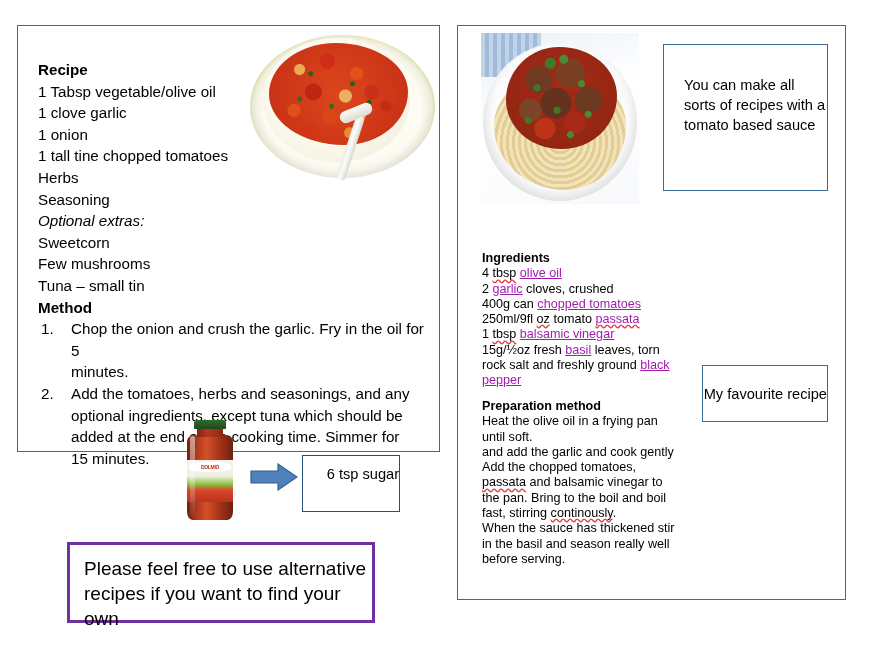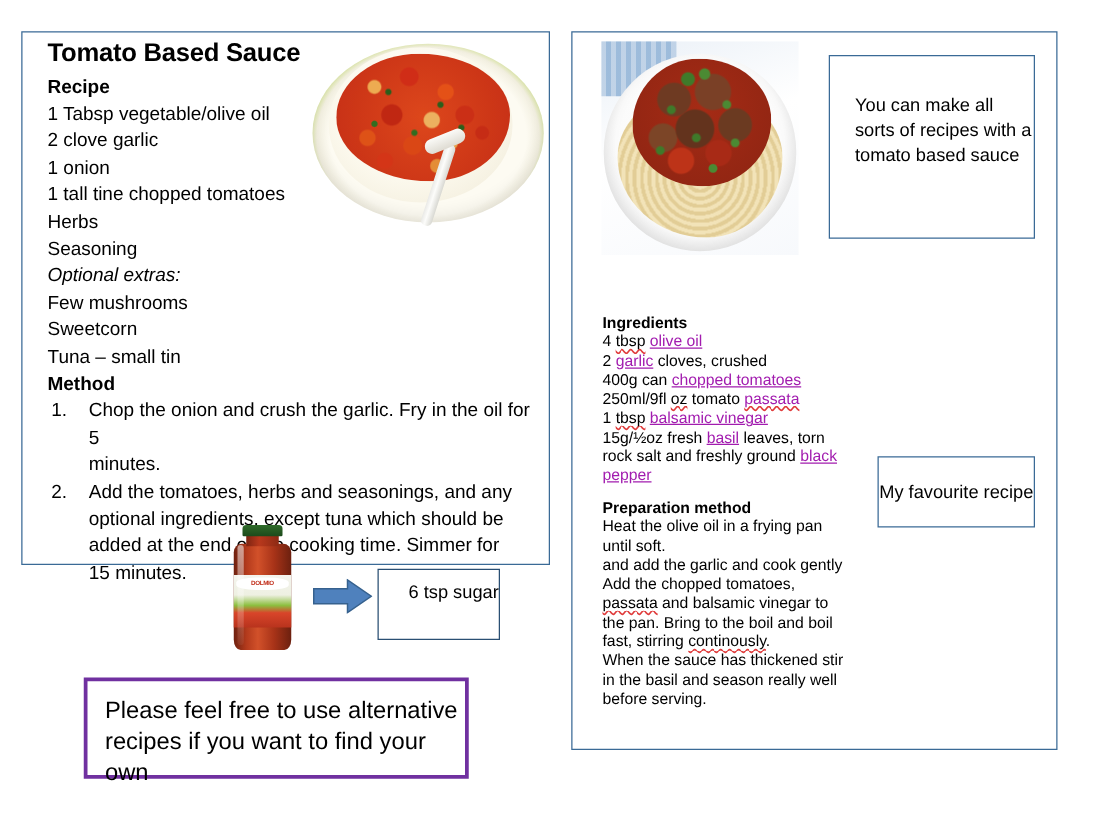--- a/index.html
+++ b/index.html
@@ -82,21 +82,21 @@
     background:#ffffff;
     box-sizing:border-box;
     font-size:14.6px;line-height:20px;
   }
   #callout-sorts{
     left:663px;top:44px;width:165px;height:147px;
     padding:30px 0 11px 20px;
   }
   #callout-favourite{
     left:702px;top:365px;width:126px;height:57px;
-    display:flex;align-items:center;justify-content:center;
+    display:flex;align-items:center;justify-content:flex-end;
     text-align:center;
   }
   #callout-sugar{
     left:302px;top:455px;width:98px;height:57px;
     padding:8px 0 0 22px;
     border:1px solid #2a4f73;
     text-align:right;
   }
   #callout-alternative{
     left:67px;top:542px;width:308px;height:81px;
@@ -242,32 +242,31 @@
   .jar-gloss{
     position:absolute;left:14%;top:16%;width:10%;height:80%;
     background:linear-gradient(180deg,rgba(255,255,255,.55),rgba(255,255,255,.05));
     border-radius:6px;
   }
 </style>
 </head>
 <body>
 
 <div class="panel" id="left-panel">
-  <div class="recipe-title">Tomato Based Sauce</div>
   <div class="recipe-body">
     <div class="bold">Recipe</div>
     <div>1 Tabsp vegetable/olive oil</div>
-    <div>2 clove garlic</div>
+    <div>1 clove garlic</div>
     <div>1 onion</div>
     <div>1 tall tine chopped tomatoes</div>
     <div>Herbs</div>
     <div>Seasoning</div>
     <div class="italic">Optional extras:</div>
+    <div>Sweetcorn</div>
     <div>Few mushrooms</div>
-    <div>Sweetcorn</div>
     <div>Tuna – small tin</div>
     <div class="bold">Method</div>
     <ol class="method-list">
       <li class="method-item">
         <span class="method-num">1.</span>
         <span class="method-text">Chop the onion and crush the garlic. Fry in the oil for</span>
         <span class="method-text">5</span>
         <span class="method-text">minutes.</span>
       </li>
       <li class="method-item">

